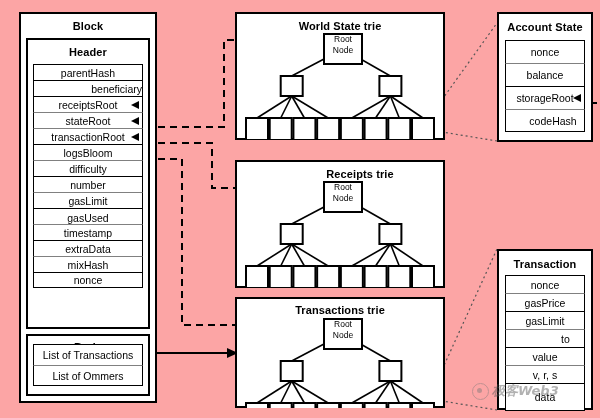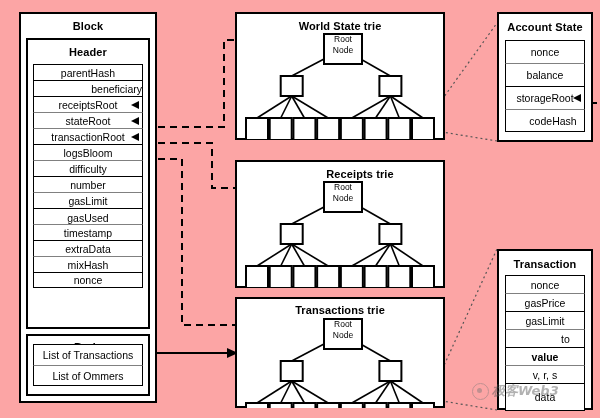--- a/index.html
+++ b/index.html
@@ -330,21 +330,21 @@
       </div>
       <div class="field alt" style="height: 18px;">
         <span>gasPrice</span>
       </div>
       <div class="field" style="height: 18px;">
         <span>gasLimit</span>
       </div>
       <div class="field alt" style="height: 18px; padding-left: 41px;">
         <span>to</span>
       </div>
-      <div class="field" style="height: 18px; font-weight: bold;">
+      <div class="field" style="height: 18px;">
         <span>value</span>
       </div>
       <div class="field alt" style="height: 18px;">
         <span>v, r, s</span>
       </div>
       <div class="field" style="height: 28px;">
         <span>data</span>
       </div>
     </div>
 

